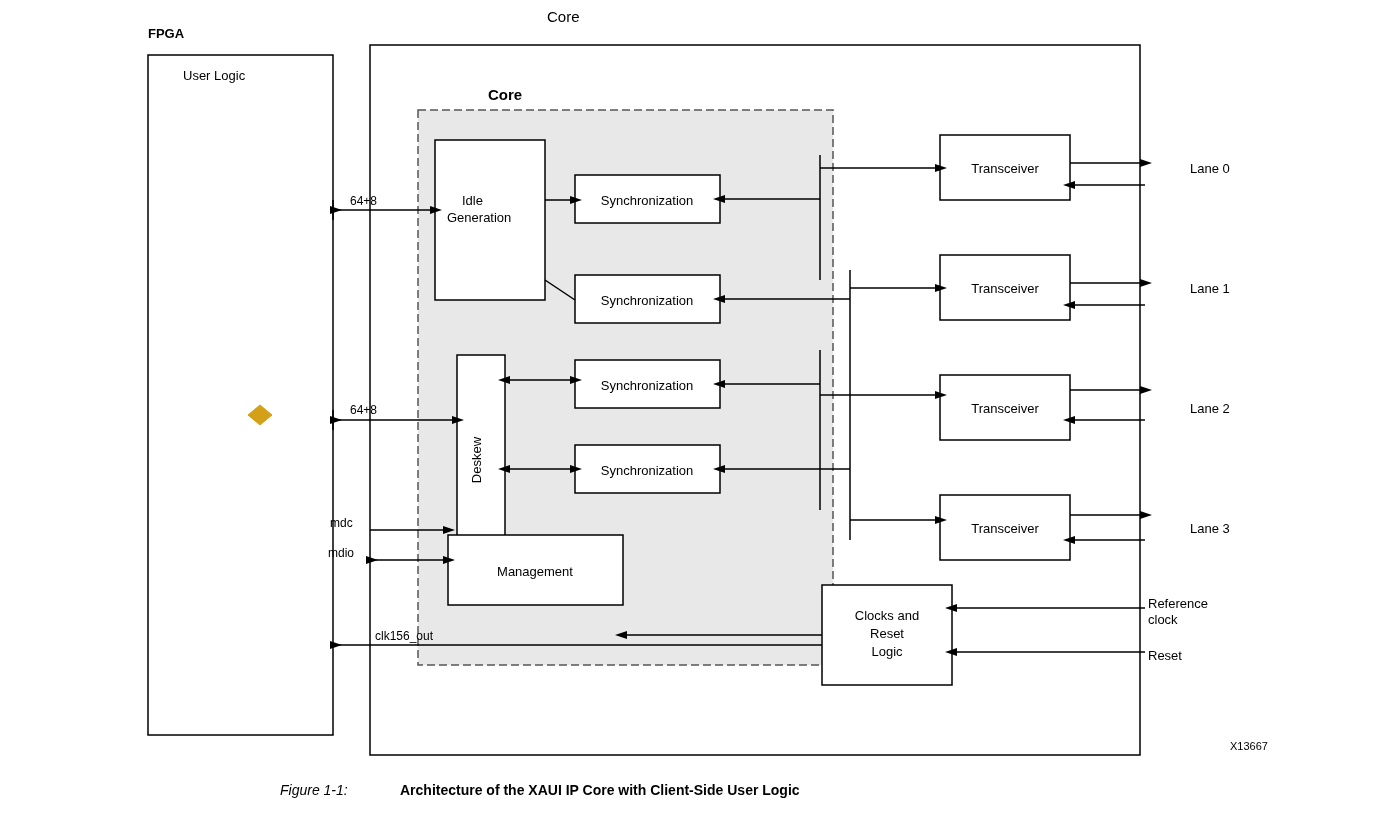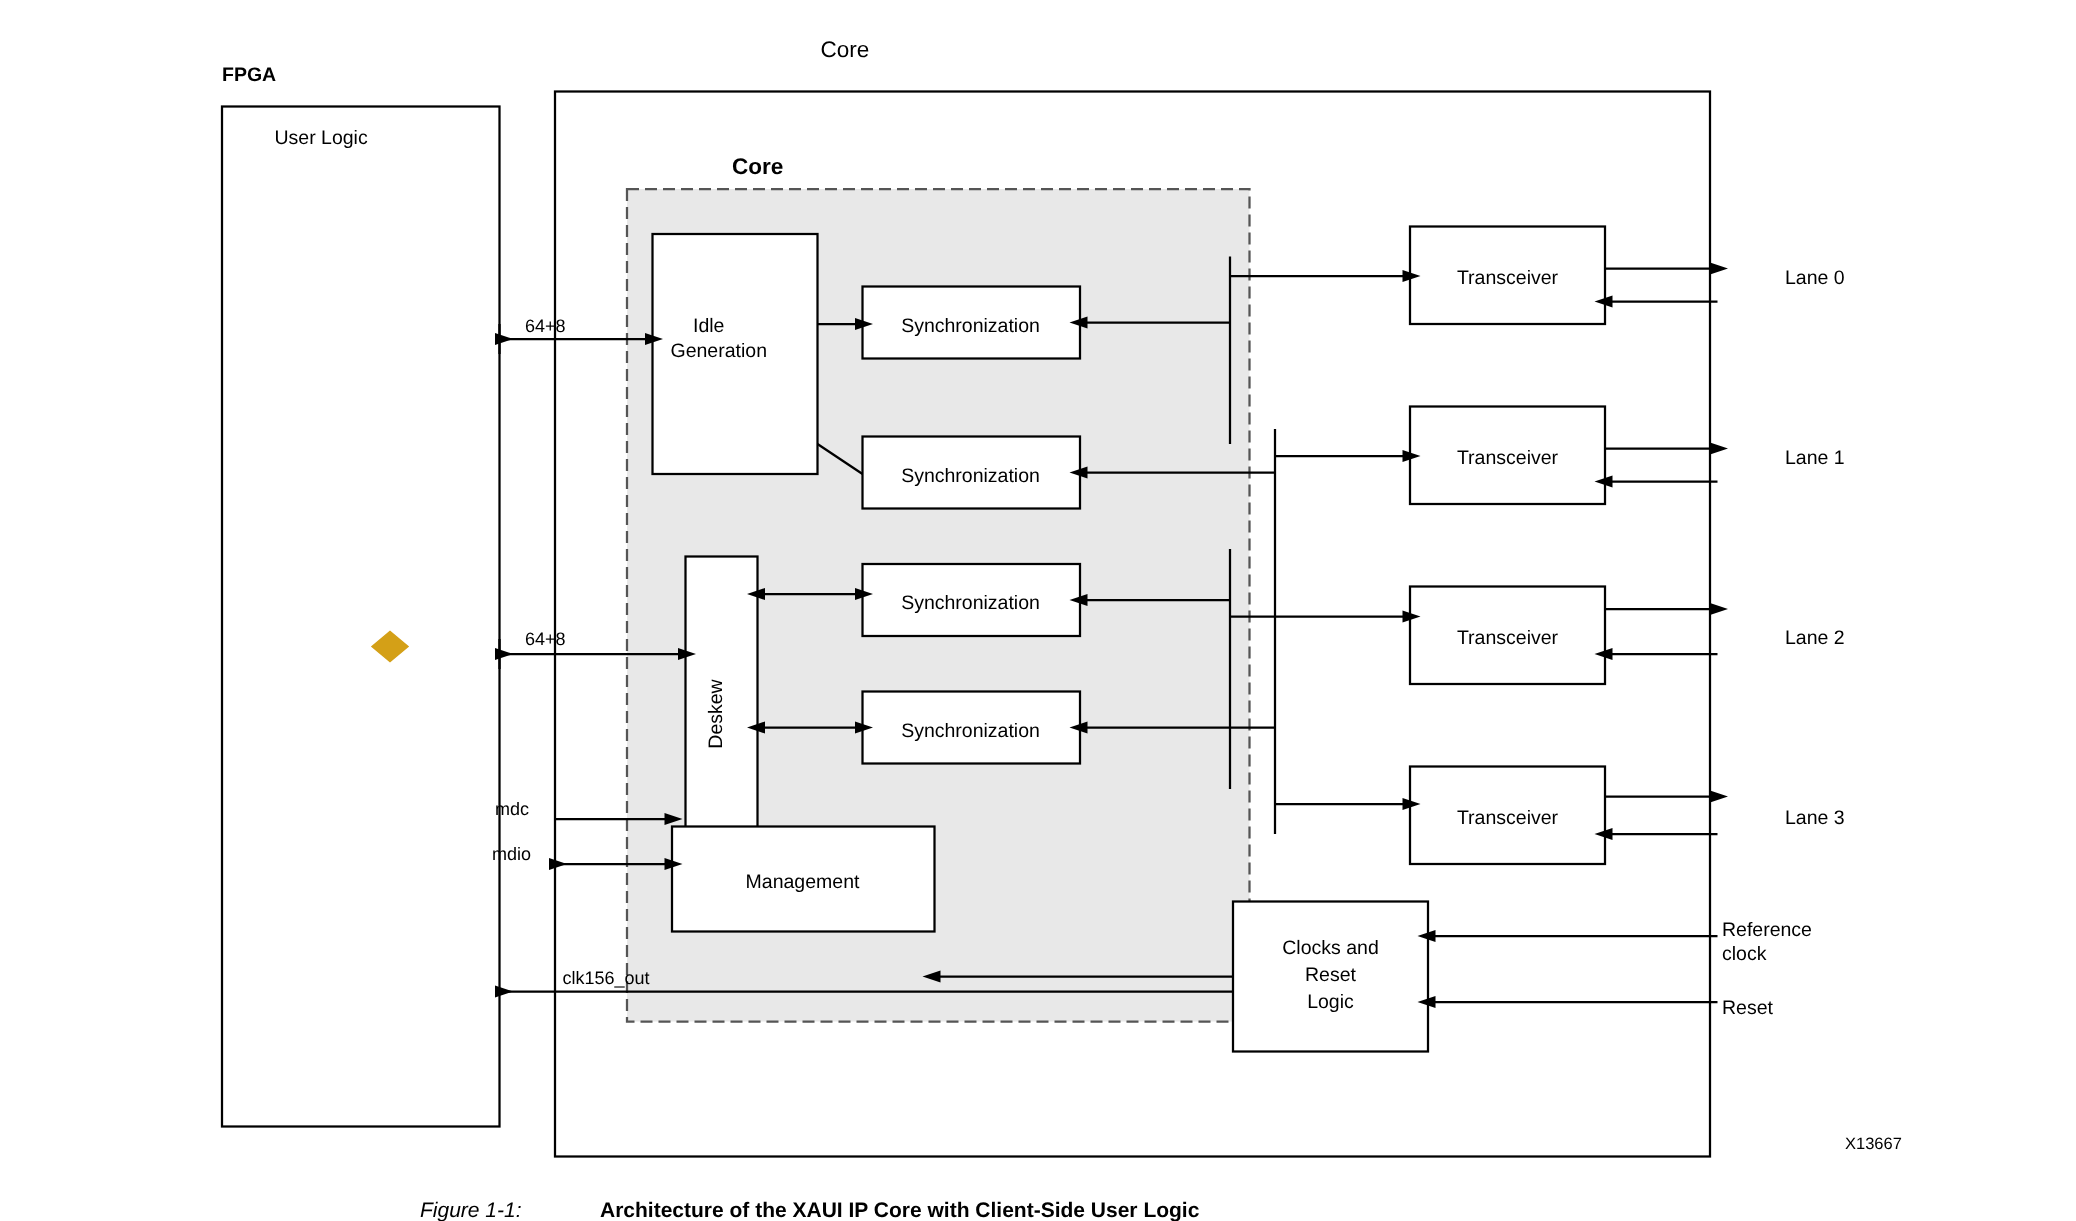--- a/index.html
+++ b/index.html
@@ -8,21 +8,21 @@
       font-family: Arial, sans-serif;
       font-size: 13px;
       width: 1384px;
       height: 814px;
       overflow: hidden;
       position: relative;
     }
 
     #diagram-container {
       position: absolute;
-      top: 16px; left: 0;
+      top: 0; left: 0;
       width: 1384px;
       height: 584px;
     }
 
     svg {
       width: 1384px;
       height: 814px;
     }
   </style>
 </head>

